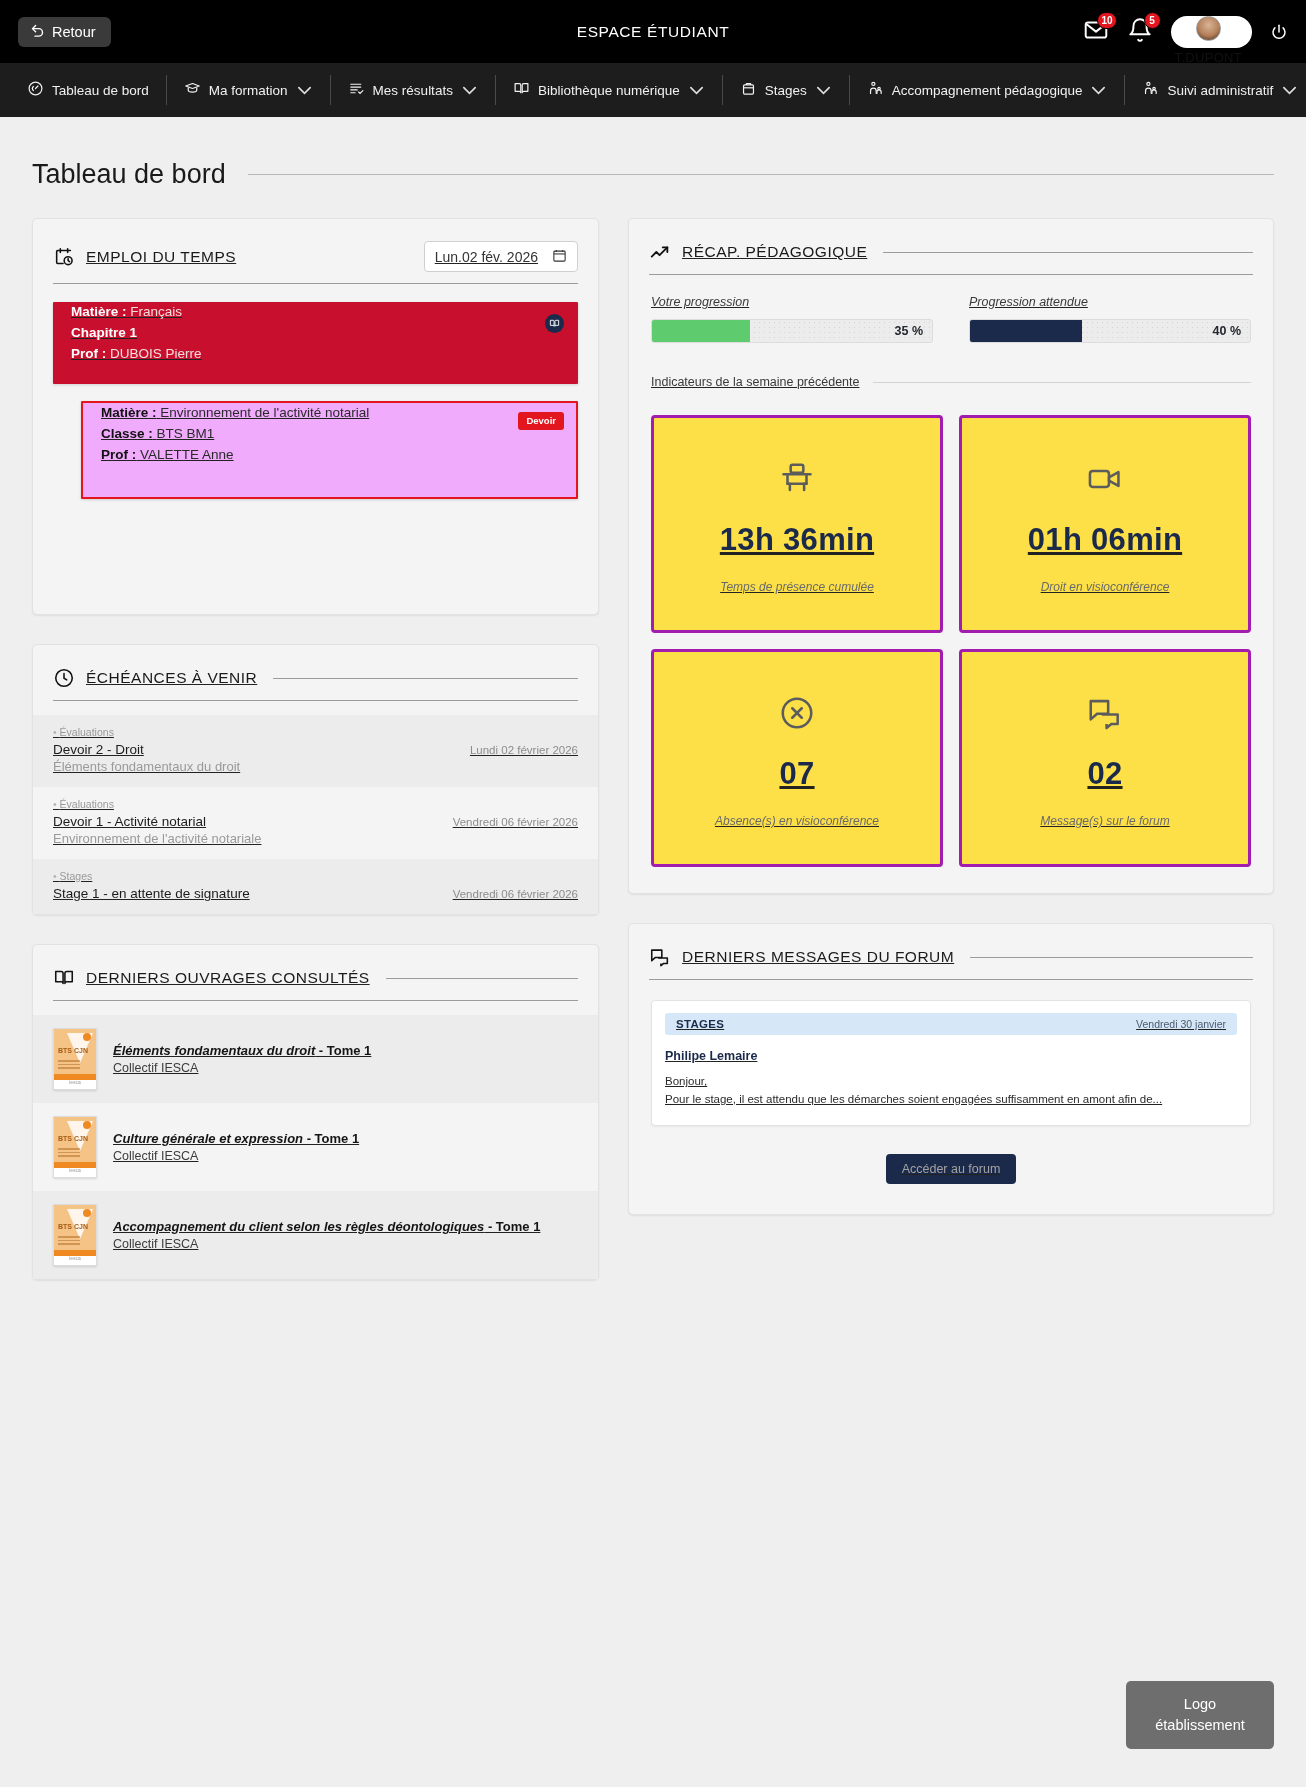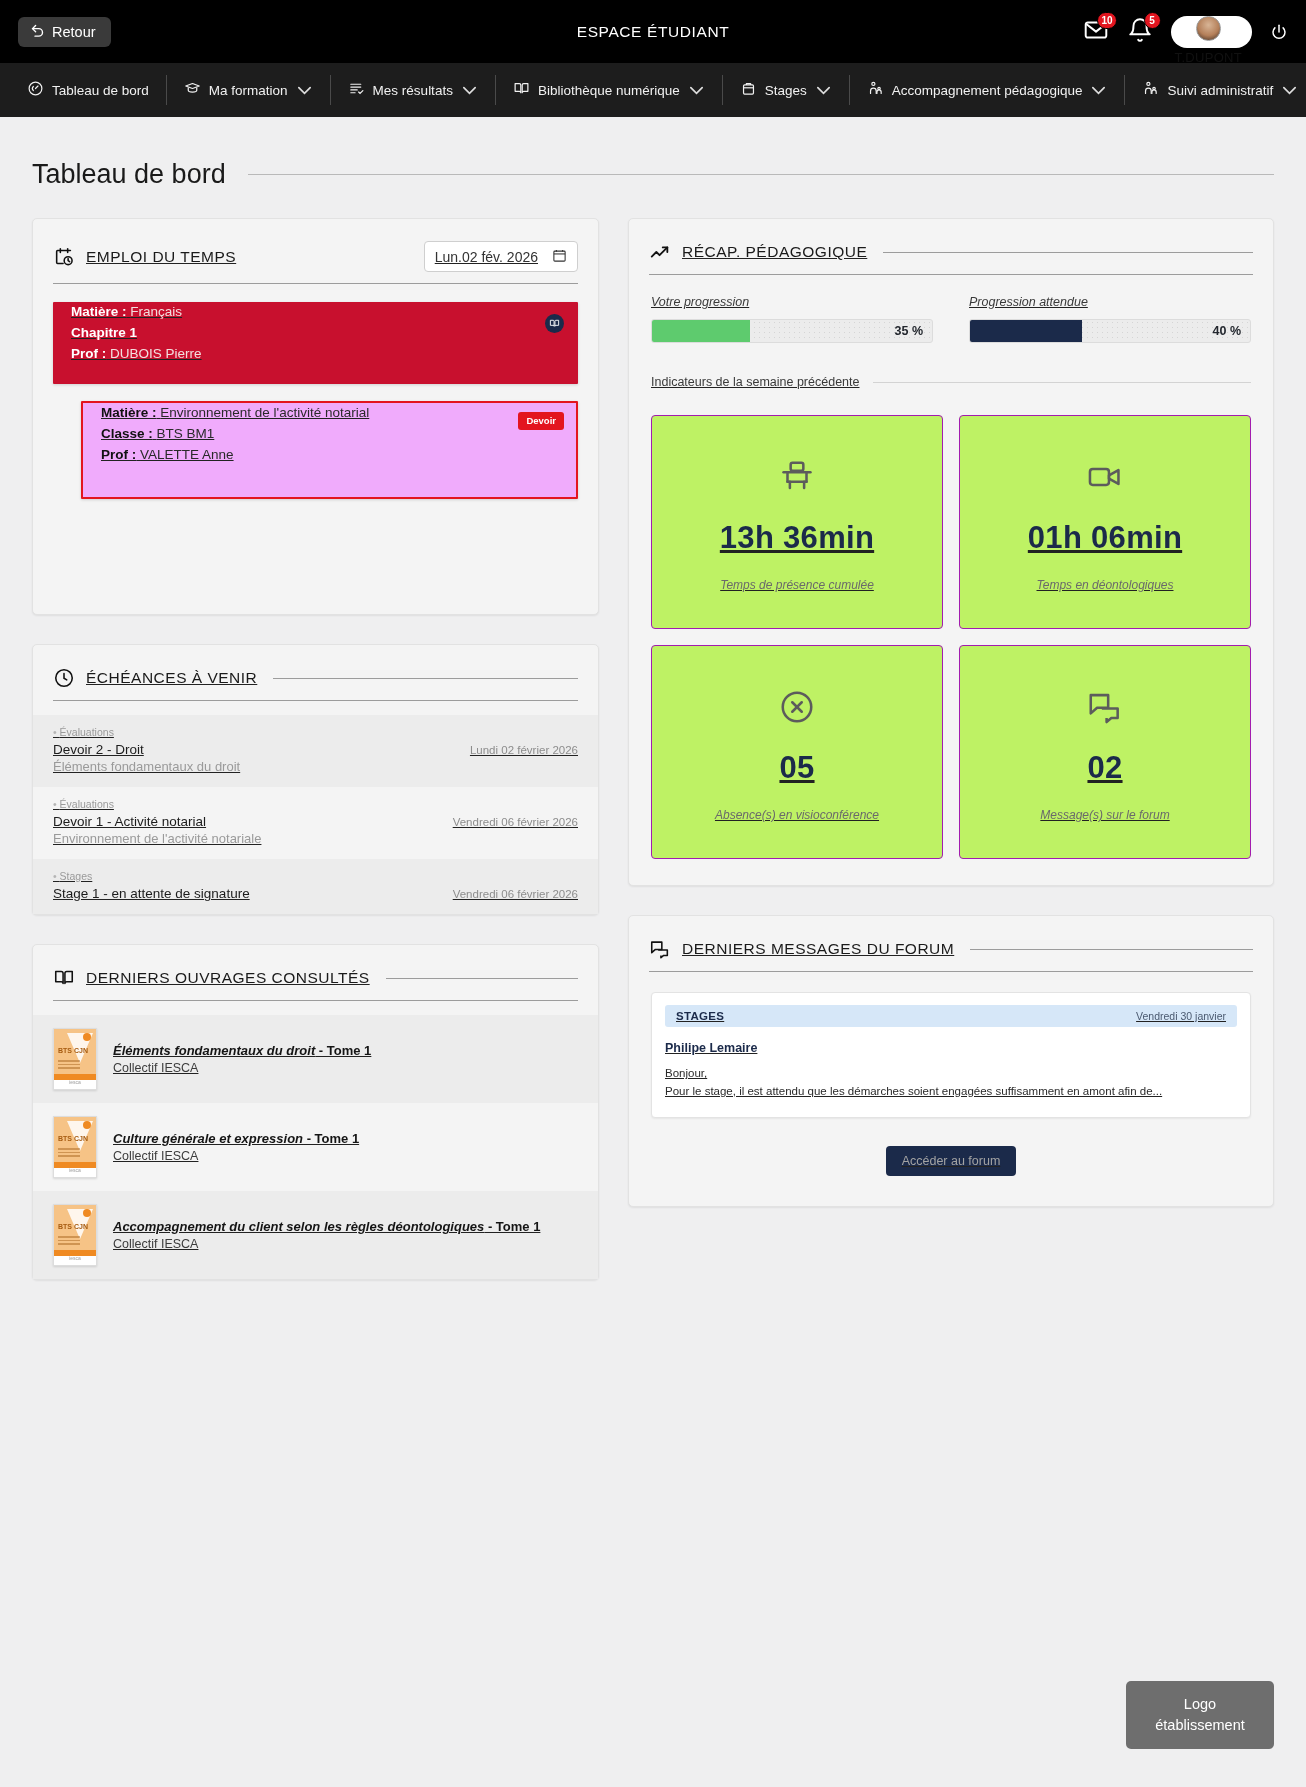--- a/index.html
+++ b/index.html
@@ -273,22 +273,22 @@
   .ind-head-txt { font-size: 12.5px; color: #3a3a3a; white-space: nowrap; }
   .ind-head .hd-rule { background: #d3d3d3; margin-left: 14px; }
 
   .stats-grid {
     display: grid;
     grid-template-columns: 1fr 1fr;
     gap: 16px;
     margin-top: 26px;
   }
   .stat {
-    background: #bef264;
-    border: 1px solid #a21caf;
+    background: #fde047;
+    border: 3px solid #a21caf;
     border-radius: 4px;
     padding: 42px 10px 36px 10px;
     text-align: center;
   }
   .stat svg { width: 38px; height: 38px; color: #5c5c5c; }
   .stat-val {
     font-size: 31px;
     font-weight: bold;
     color: #1b2a4a;
     margin-top: 20px;
@@ -807,32 +807,32 @@
             </div>
 
             <div class="stat">
               <span>
                 <svg viewBox="0 0 24 24" fill="none" stroke="currentColor" stroke-width="1.6" stroke-linejoin="round">
                   <rect x="2.5" y="7" width="12" height="10" rx="1.8"></rect>
                     <path d="M14.5 11l6-3.4v8.8l-6-3.4z"></path>
                 </svg>
               </span>
               <div class="stat-val">01h 06min</div>
-              <div class="stat-cap">Temps en déontologiques</div>
+              <div class="stat-cap">Droit en visioconférence</div>
             </div>
 
             <div class="stat">
               <span>
                 <svg viewBox="0 0 24 24" fill="none" stroke="currentColor" stroke-width="1.6" stroke-linecap="round">
                   <circle cx="12" cy="12" r="9"></circle>
                     <path d="M9 9l6 6"></path>
                     <path d="M15 9l-6 6"></path>
                 </svg>
               </span>
-              <div class="stat-val">05</div>
+              <div class="stat-val">07</div>
               <div class="stat-cap">Absence(s) en visioconférence</div>
             </div>
 
             <div class="stat">
               <span>
                 <svg viewBox="0 0 24 24" fill="none" stroke="currentColor" stroke-width="1.6" stroke-linejoin="round">
                   <path d="M3 4.5h11v8H7l-4 3.5z"></path>
                     <path d="M10 13h10v6h-4l-3 2.5V19"></path>
                 </svg>
               </span>

